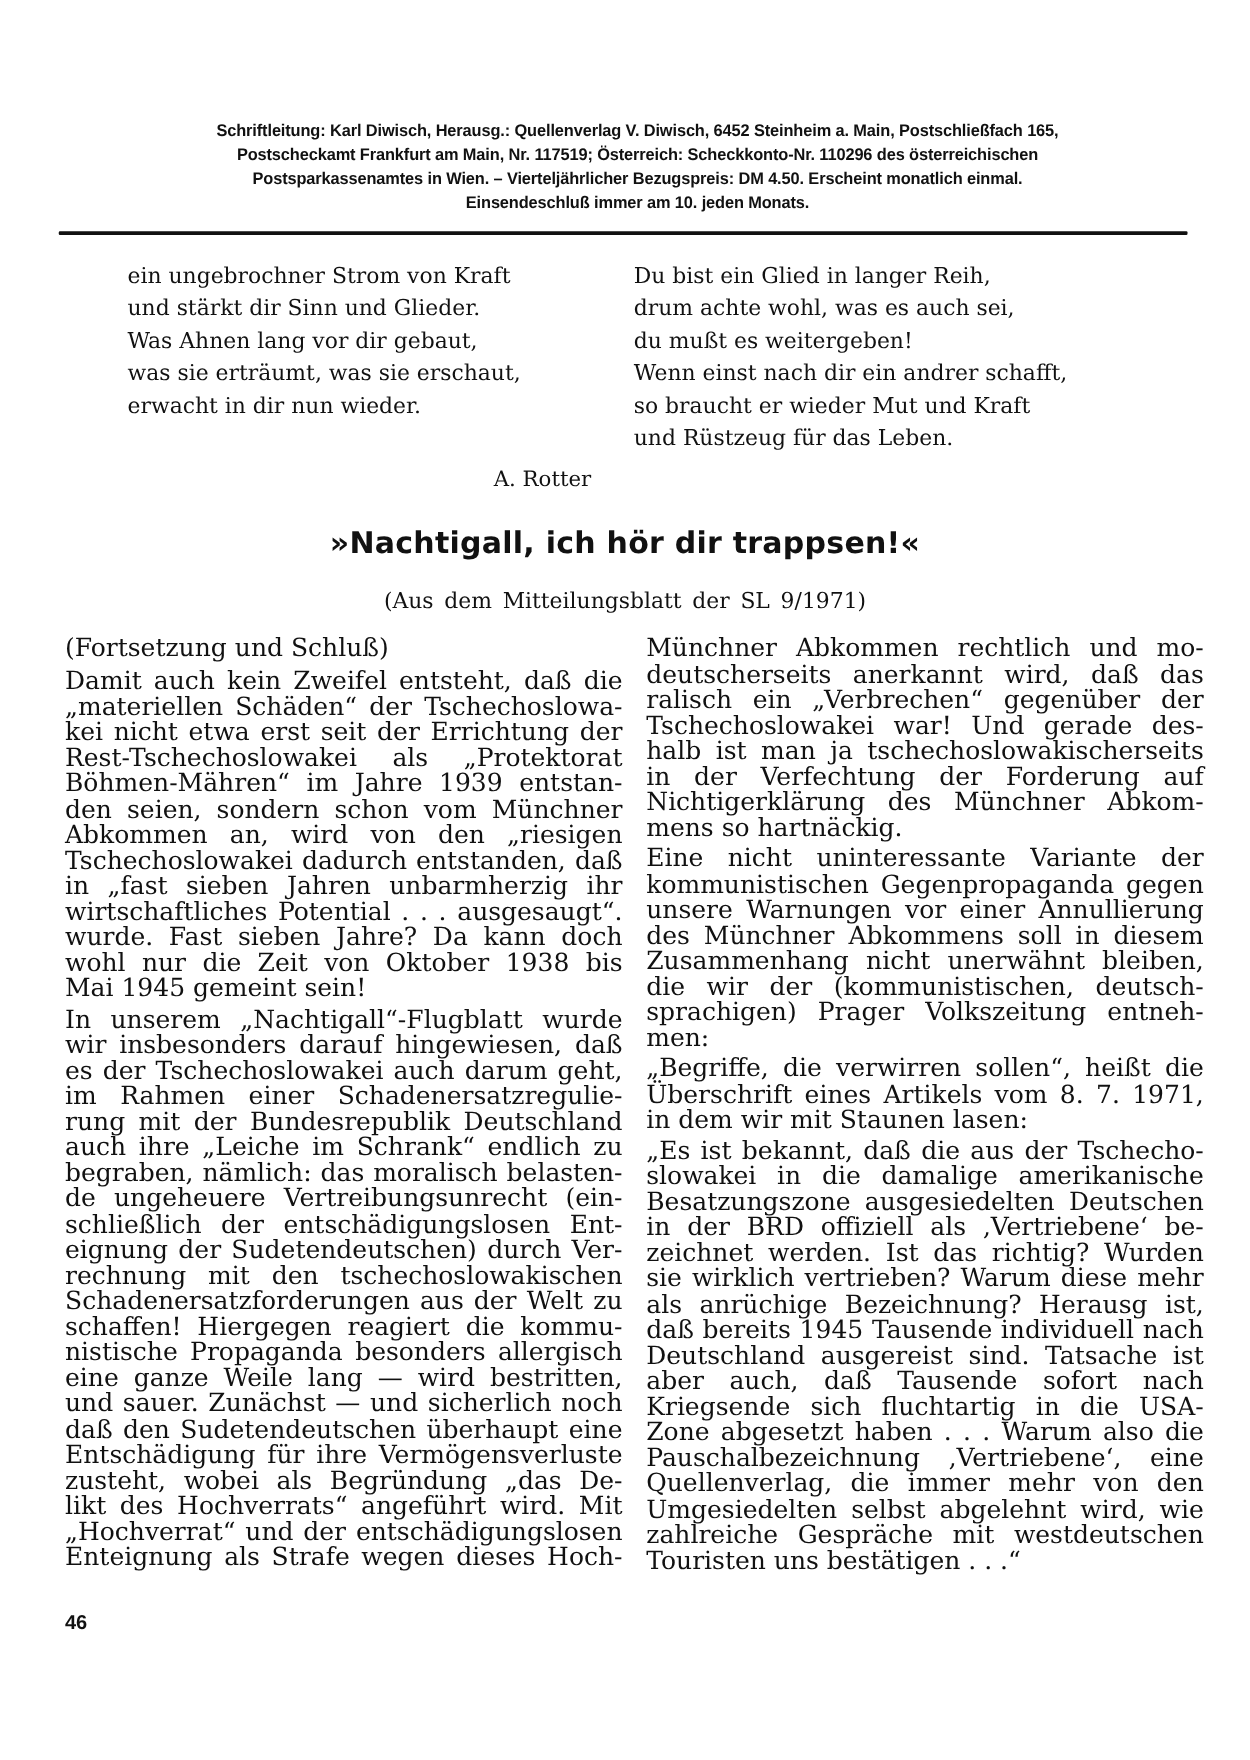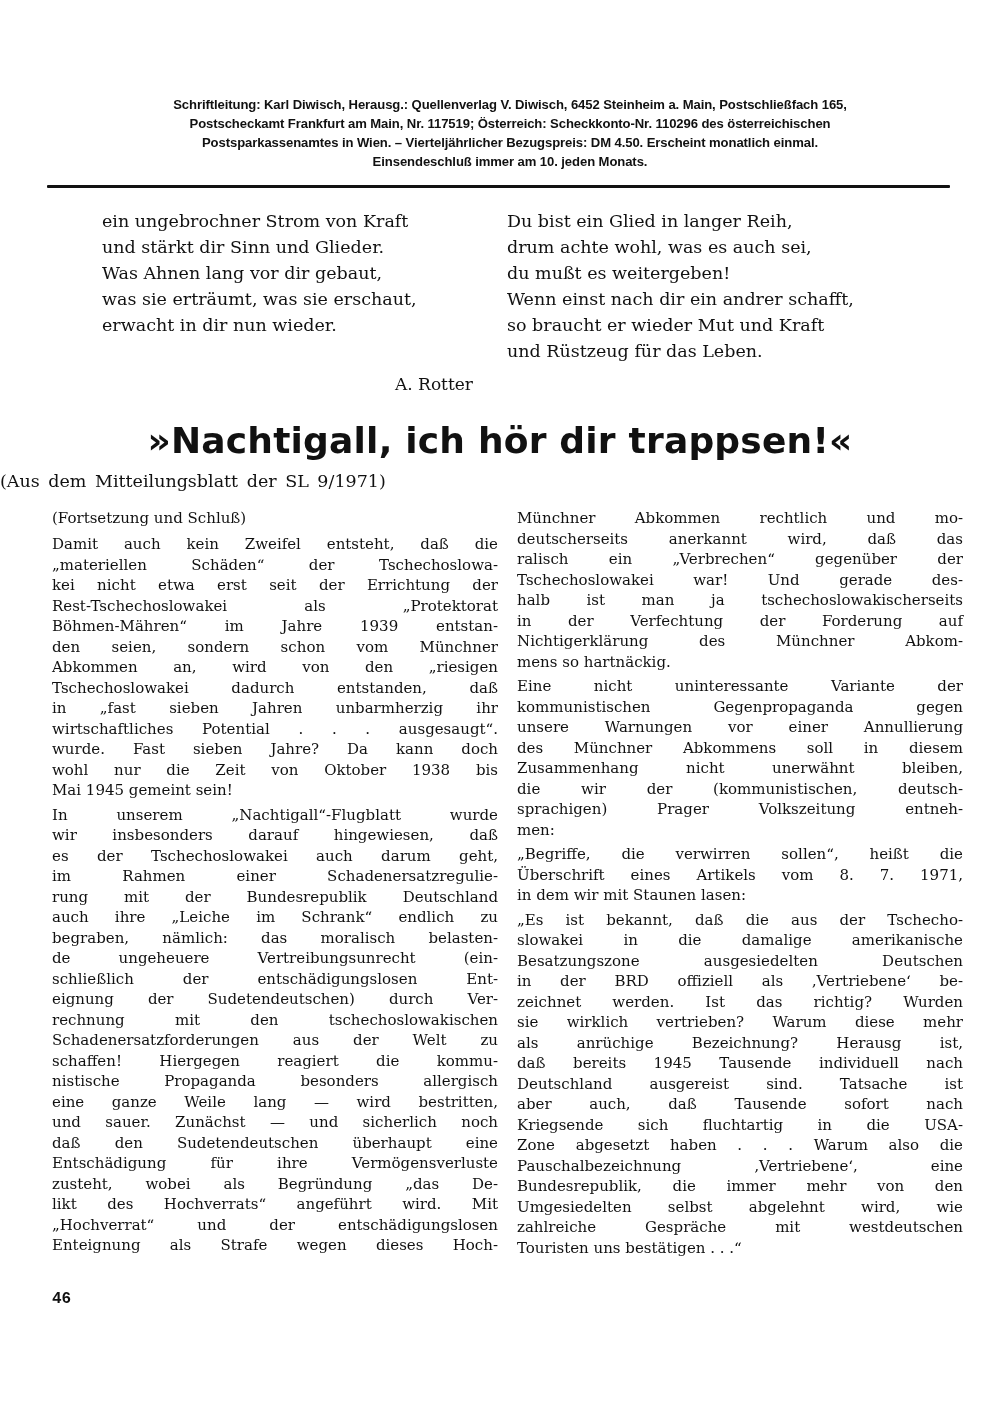--- a/index.html
+++ b/index.html
@@ -58,36 +58,37 @@
       font-size: 17px;
     }
     .title {
       position: absolute;
       top: 420px;
       left: 0;
       width: 1000px;
       text-align: center;
       font-family: "DejaVu Sans", sans-serif;
       font-weight: bold;
-      font-size: 36px;
+      font-size: 24px;
       letter-spacing: 0.2px;
     }
     .subtitle {
       position: absolute;
       top: 471px;
       left: 0;
       width: 1000px;
+      text-align: center;
       font-size: 17.5px;
       word-spacing: 3px;
     }
     .col {
       position: absolute;
       top: 508px;
       width: 446px;
-      font-size: 15px;
+      font-size: 20px;
       line-height: 20.5px;
     }
     .col.left { left: 52px; }
     .col.right { left: 517px; }
     .col .line {
       display: block;
       height: 20.5px;
       white-space: nowrap;
       text-align: justify;
       text-align-last: justify;
@@ -99,21 +100,21 @@
     .col .cont {
       display: block;
       height: 22px;
       white-space: nowrap;
       margin-bottom: 4px;
     }
     .pagenum {
       position: absolute;
       left: 52px;
       top: 1290px;
-      font-family: Liberation Mono, monospace;
+      font-family: Liberation Sans, sans-serif;
       font-weight: bold;
       font-size: 16px;
     }
   </style>
 </head>
 <body>
 
 <div class="masthead">
   <div>Schriftleitung: Karl Diwisch, Herausg.: Quellenverlag V. Diwisch, 6452 Steinheim a. Main, Postschließfach 165,</div>
   <div>Postscheckamt Frankfurt am Main, Nr. 117519; Österreich: Scheckkonto-Nr. 110296 des österreichischen</div>
@@ -225,20 +226,20 @@
     <span class="line">in der BRD offiziell als ‚Vertriebene‘ be-</span>
     <span class="line">zeichnet werden. Ist das richtig? Wurden</span>
     <span class="line">sie wirklich vertrieben? Warum diese mehr</span>
     <span class="line">als anrüchige Bezeichnung? Herausg ist,</span>
     <span class="line">daß bereits 1945 Tausende individuell nach</span>
     <span class="line">Deutschland ausgereist sind. Tatsache ist</span>
     <span class="line">aber auch, daß Tausende sofort nach</span>
     <span class="line">Kriegsende sich fluchtartig in die USA-</span>
     <span class="line">Zone abgesetzt haben . . . Warum also die</span>
     <span class="line">Pauschalbezeichnung ‚Vertriebene‘, eine</span>
-    <span class="line">Bundesrepublik, die immer mehr von den</span>
+    <span class="line">Quellenverlag, die immer mehr von den</span>
     <span class="line">Umgesiedelten selbst abgelehnt wird, wie</span>
     <span class="line">zahlreiche Gespräche mit westdeutschen</span>
     <span class="line last">Touristen uns bestätigen . . .“</span>
   </div>
 </div>
 
 <div class="pagenum">46</div>
 
 </body></html>

